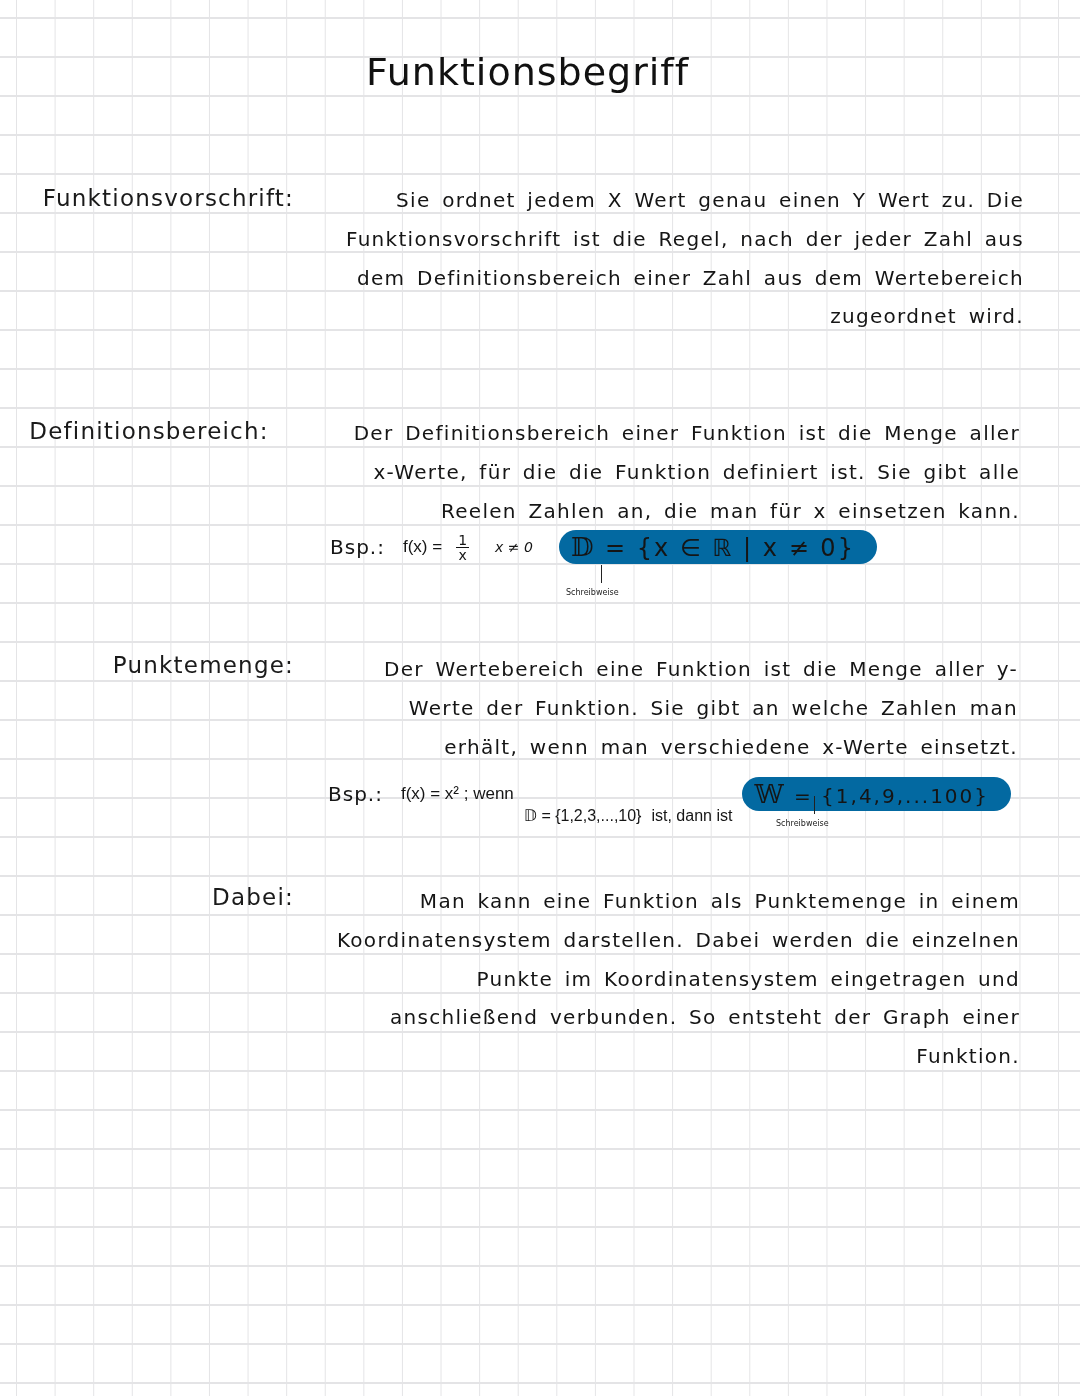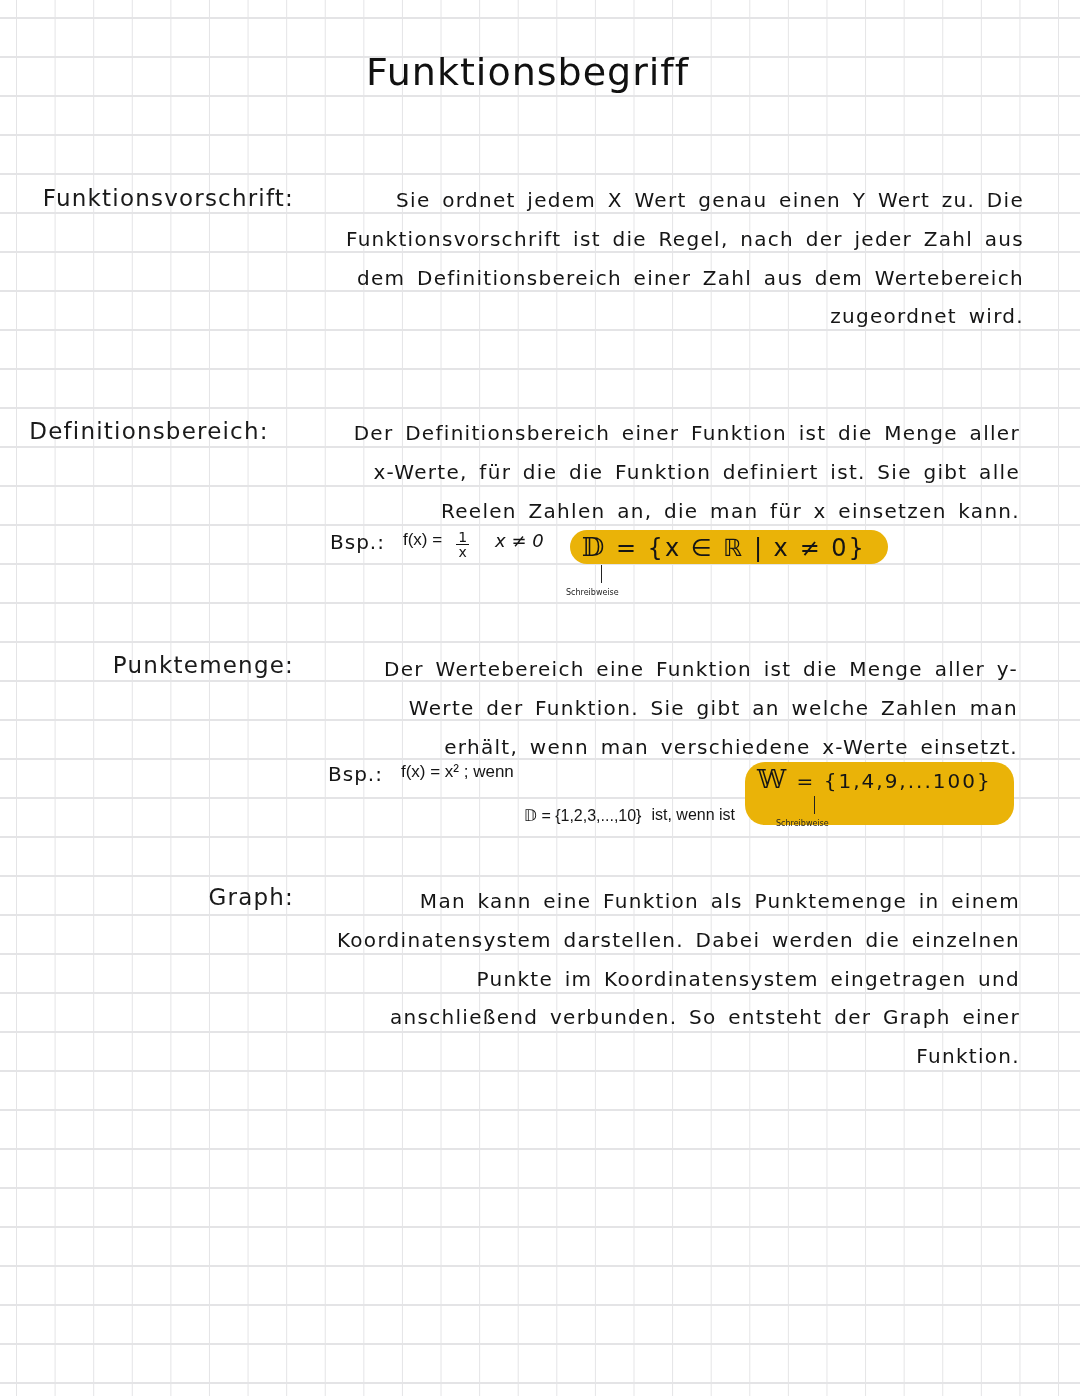--- a/index.html
+++ b/index.html
@@ -22,29 +22,29 @@
     position: absolute; width: 290px; text-align: right;
     font-size: 23px; letter-spacing: 1.2px; color: #1a1a1a;
   }
   .body-text {
     position: absolute; width: 690px;
     font-size: 20px; letter-spacing: 1.3px; word-spacing: 4px;
     line-height: 38.8px; color: #151515; text-align: right;
   }
   .example {
     position: absolute; font-size: 18px; color: #151515; white-space: nowrap;
-    display: flex; 
+    display: flex; align-items: center;
   }
   .bsp { font-size: 20px; letter-spacing: 1px; margin-right: 18px; }
   .formula { font-size: 17px; margin-right: 10px; font-family: Liberation Sans, sans-serif; }
   .frac { display: inline-flex; flex-direction: column; align-items: center; font-size: 14px; line-height: 14px; vertical-align: middle; margin-left: 4px; }
   .frac .num { border-bottom: 1px solid #111; padding: 0 2px; }
-  .cond { font-size: 18px; font-style: italic; margin-left: 26px; margin-right: 26px; }
+  .cond { font-size: 14px; font-style: italic; margin-left: 26px; margin-right: 26px; }
   .highlight {
-    background: #eab308; border-radius: 20px; padding: 2px 22px 2px 12px;
+    background: #0369a1; border-radius: 20px; padding: 2px 22px 2px 12px;
     font-size: 24px; letter-spacing: 2px; position: relative;
   }
   .set-sym { font-family: "DejaVu Serif", serif; font-size: 26px; }
   .annot {
     position: absolute; font-size: 8px; color: #222; white-space: nowrap;
   }
   .annot-line {
     position: absolute; width: 1px; background: #222;
   }
   .small { font-size: 16px; margin-top: 44px; }
@@ -73,22 +73,22 @@
 </div>
 <div class="annot-line" style="left:601px; top:565px; height:18px;"></div>
 <div class="annot" style="left:566px; top:588px;">Schreibweise</div>
 
 <div class="label" style="left:4px; top:652px;">Punktemenge:</div>
 <div class="body-text" style="left:328px; top:650px;">Der Wertebereich eine Funktion ist die Menge aller y-Werte der Funktion. Sie gibt an welche Zahlen man erhält, wenn man verschiedene x-Werte einsetzt.</div>
 <div class="example" style="left:328px; top:762px;">
   <span class="bsp">Bsp.:</span>
   <span class="formula">f(x) = x² ; wenn</span>
   <span class="formula small">𝔻 = {1,2,3,...,10}</span>
-  <span class="formula small">ist, wenn ist</span>
+  <span class="formula small">ist, dann ist</span>
   <span class="highlight" style="font-size:20px;">
     <span class="set-sym">𝕎</span><span> =  {1,4,9,...100}</span>
   </span>
 </div>
 <div class="annot-line" style="left:814px; top:796px; height:18px;"></div>
 <div class="annot" style="left:776px; top:819px;">Schreibweise</div>
 
-<div class="label" style="left:4px; top:884px;">Graph:</div>
+<div class="label" style="left:4px; top:884px;">Dabei:</div>
 <div class="body-text" style="left:330px; top:882px;">Man kann eine Funktion als Punktemenge in einem Koordinatensystem darstellen. Dabei werden die einzelnen Punkte im Koordinatensystem eingetragen und anschließend verbunden. So entsteht der Graph einer Funktion.</div>
 
 </body></html>

